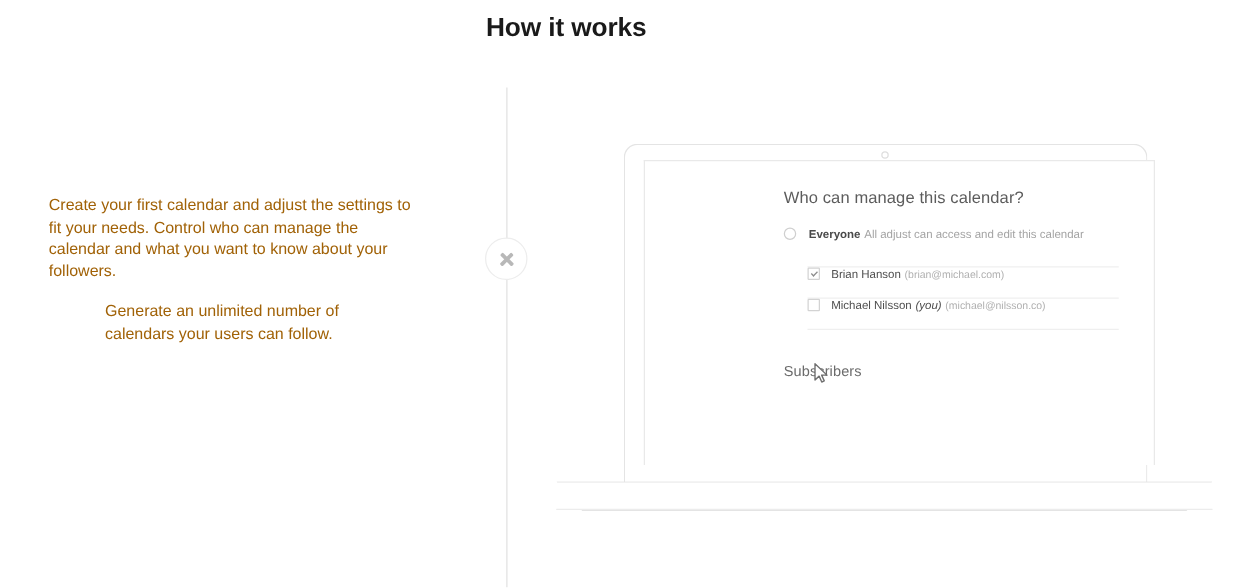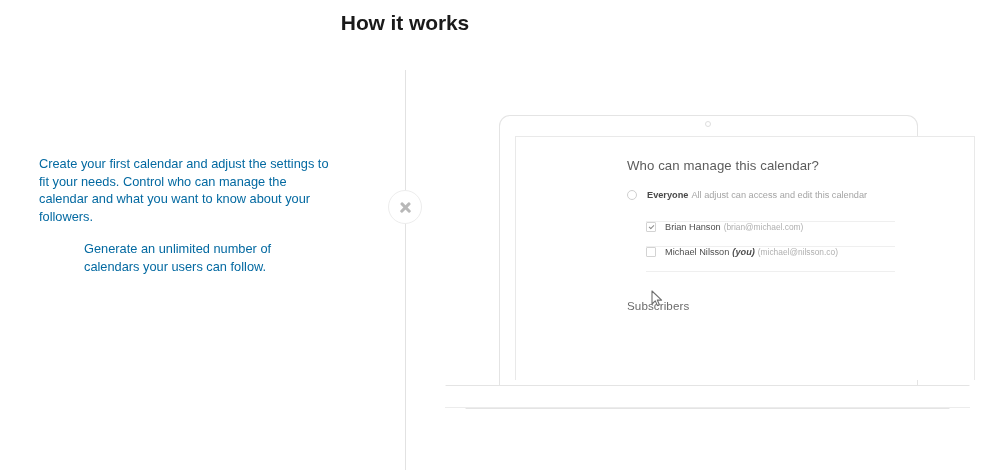--- a/index.html
+++ b/index.html
@@ -21,20 +21,21 @@
   .page-title {
     position: absolute;
     left: 0;
     top: 11px;
     width: 810px;
     text-align: center;
     font-size: 21px;
     font-weight: bold;
     color: #1a1a1a;
     letter-spacing: -0.1px;
+    padding-left: 48px;
   }
 
   
   .divider-line {
     position: absolute;
     left: 405px;
     top: 70px;
     width: 1px;
     height: 400px;
     background: #e2e2e2;
@@ -79,21 +80,21 @@
     margin: 0 0 17px 0;
     font-size: 14.5px;
     font-weight: bold;
     color: #161616;
     letter-spacing: -0.1px;
   }
   .copy p {
     margin: 0 0 15px 0;
     font-size: 12.8px;
     line-height: 17.5px;
-    color: #0369a1;
+    color: #a16207;
   }
   .copy p:last-child { margin-bottom: 0; margin-left: 45px; }
 
   
   .laptop { position: absolute; left: 0; top: 0; }
 
   .laptop-lid {
     position: absolute;
     left: 499px;
     top: 115px;
@@ -112,22 +113,22 @@
     width: 6px;
     height: 6px;
     border-radius: 50%;
     border: 1px solid #dedede;
     box-sizing: border-box;
     background: #fff;
   }
   .laptop-screen {
     position: absolute;
     left: 515px;
-    top: 136px;
-    width: 460px;
+    top: 128px;
+    width: 409px;
     height: 244px;
     border: 1px solid #e9e9e9;
     border-bottom: none;
     background: #ffffff;
     box-sizing: border-box;
     overflow: hidden;
   }
   .laptop-base {
     position: absolute;
     left: 445px;
@@ -242,21 +243,20 @@
     color: #4f4f4f;
     margin-right: 3px;
     white-space: nowrap;
   }
   .user-you {
     font-size: 9.2px;
     color: #4f4f4f;
     font-style: italic;
     margin-right: 3px;
     white-space: nowrap;
-    font-weight: bold;
   }
   .user-mail {
     font-size: 8.4px;
     color: #b0b0b0;
     white-space: nowrap;
   }
 
   .sub-title {
     margin-top: 27px;
     font-size: 11.6px;

